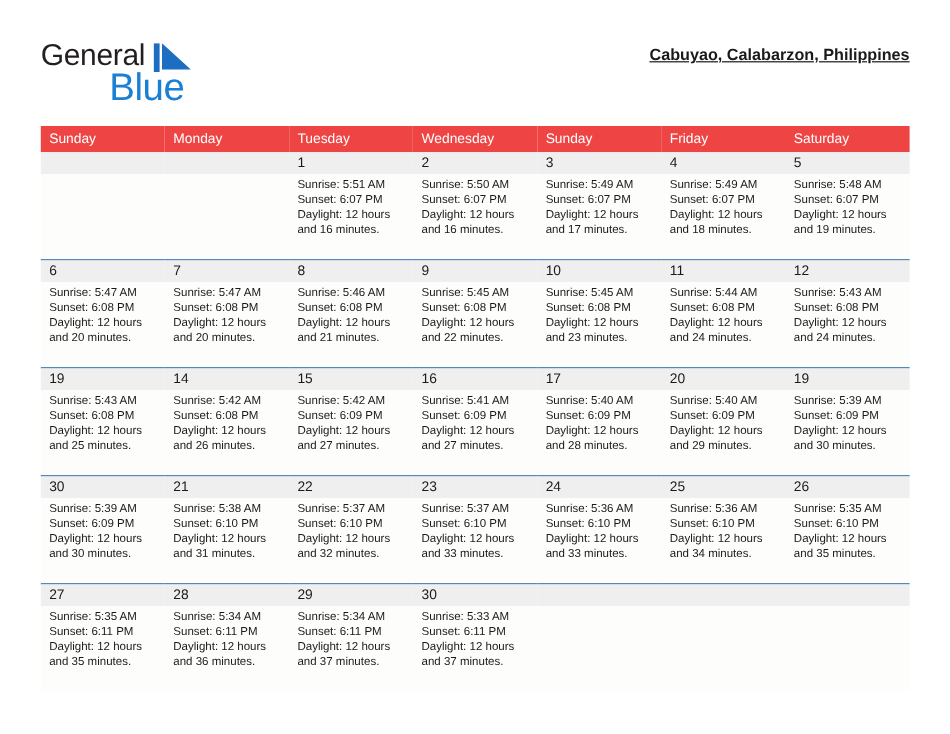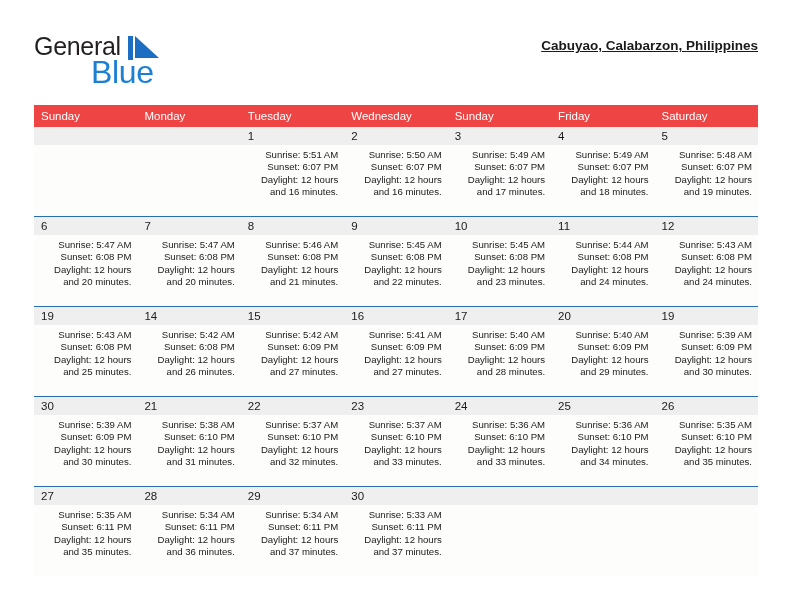--- a/index.html
+++ b/index.html
@@ -92,21 +92,20 @@
     color: #1a1a1a;
     line-height: 16px;
   }
   .daycell.empty .daynum-band { background: #efefef; }
   .details {
     padding: 4px 6px 0 7px;
     font-size: 9.6px;
     line-height: 12.4px;
     color: #1a1a1a;
     white-space: pre-line;
-    text-align: right;
   }
 </style>
 </head>
 <body>
 
 <div class="page">
 
   <div class="header">
 
     <div class="logo">

